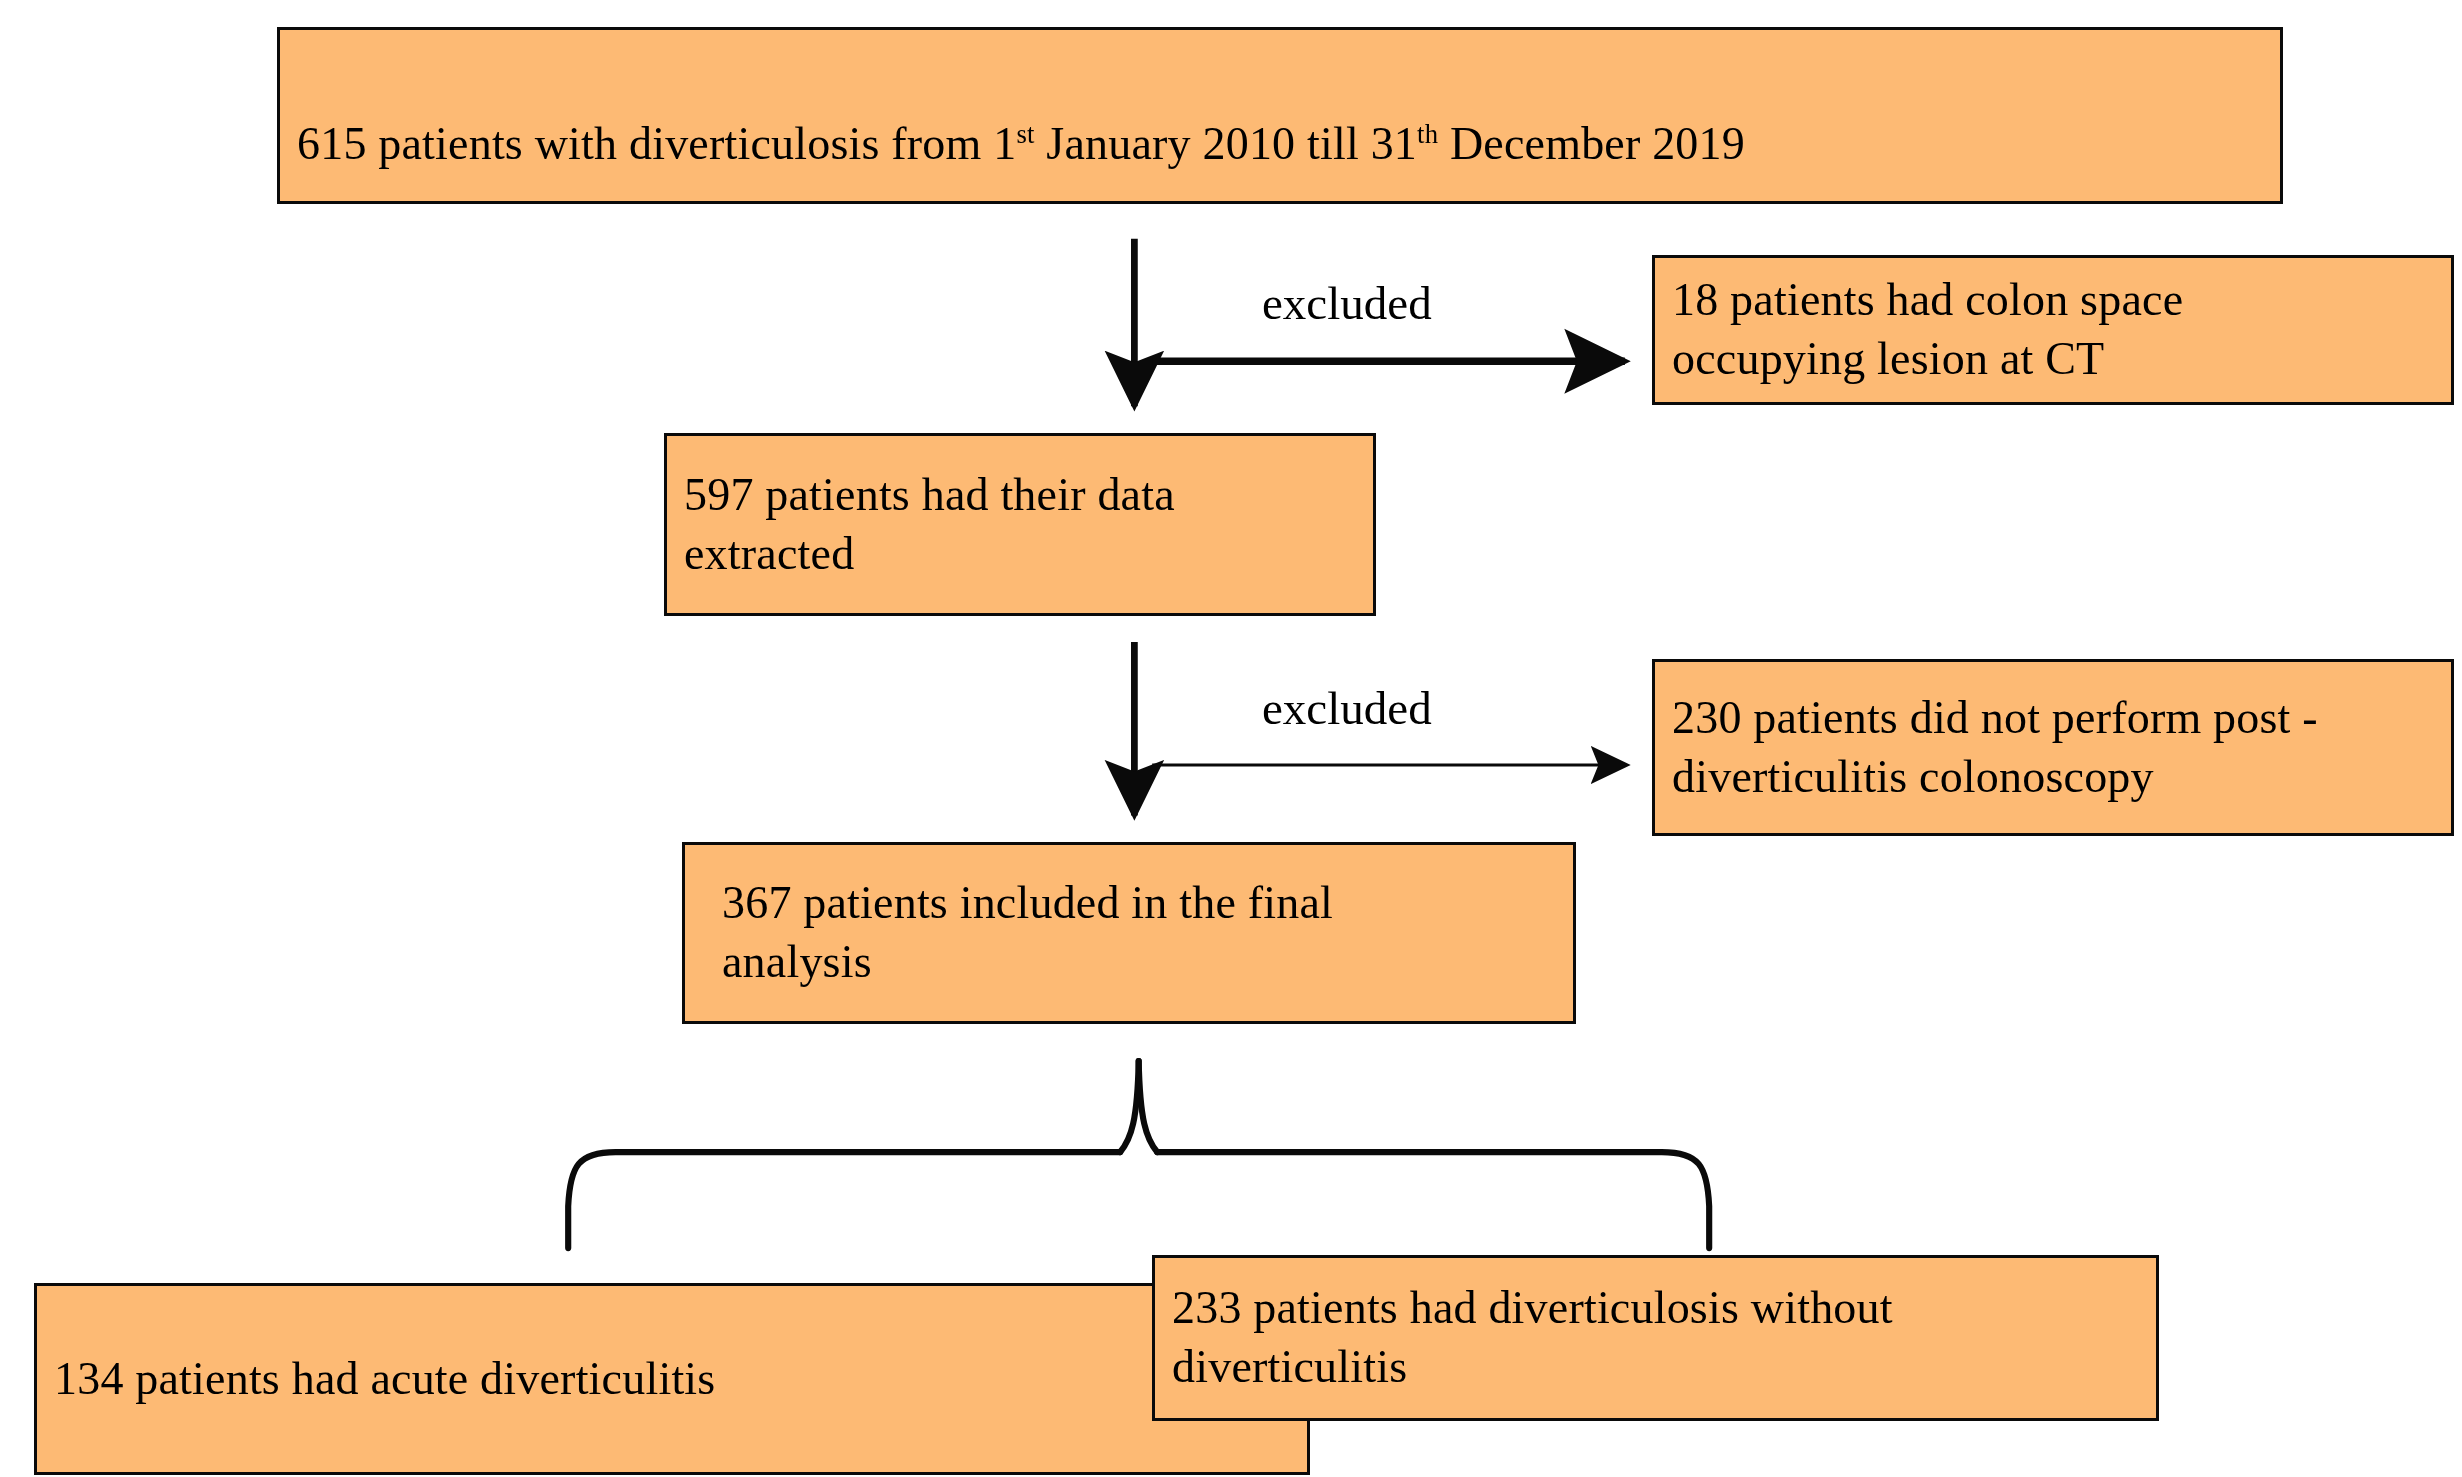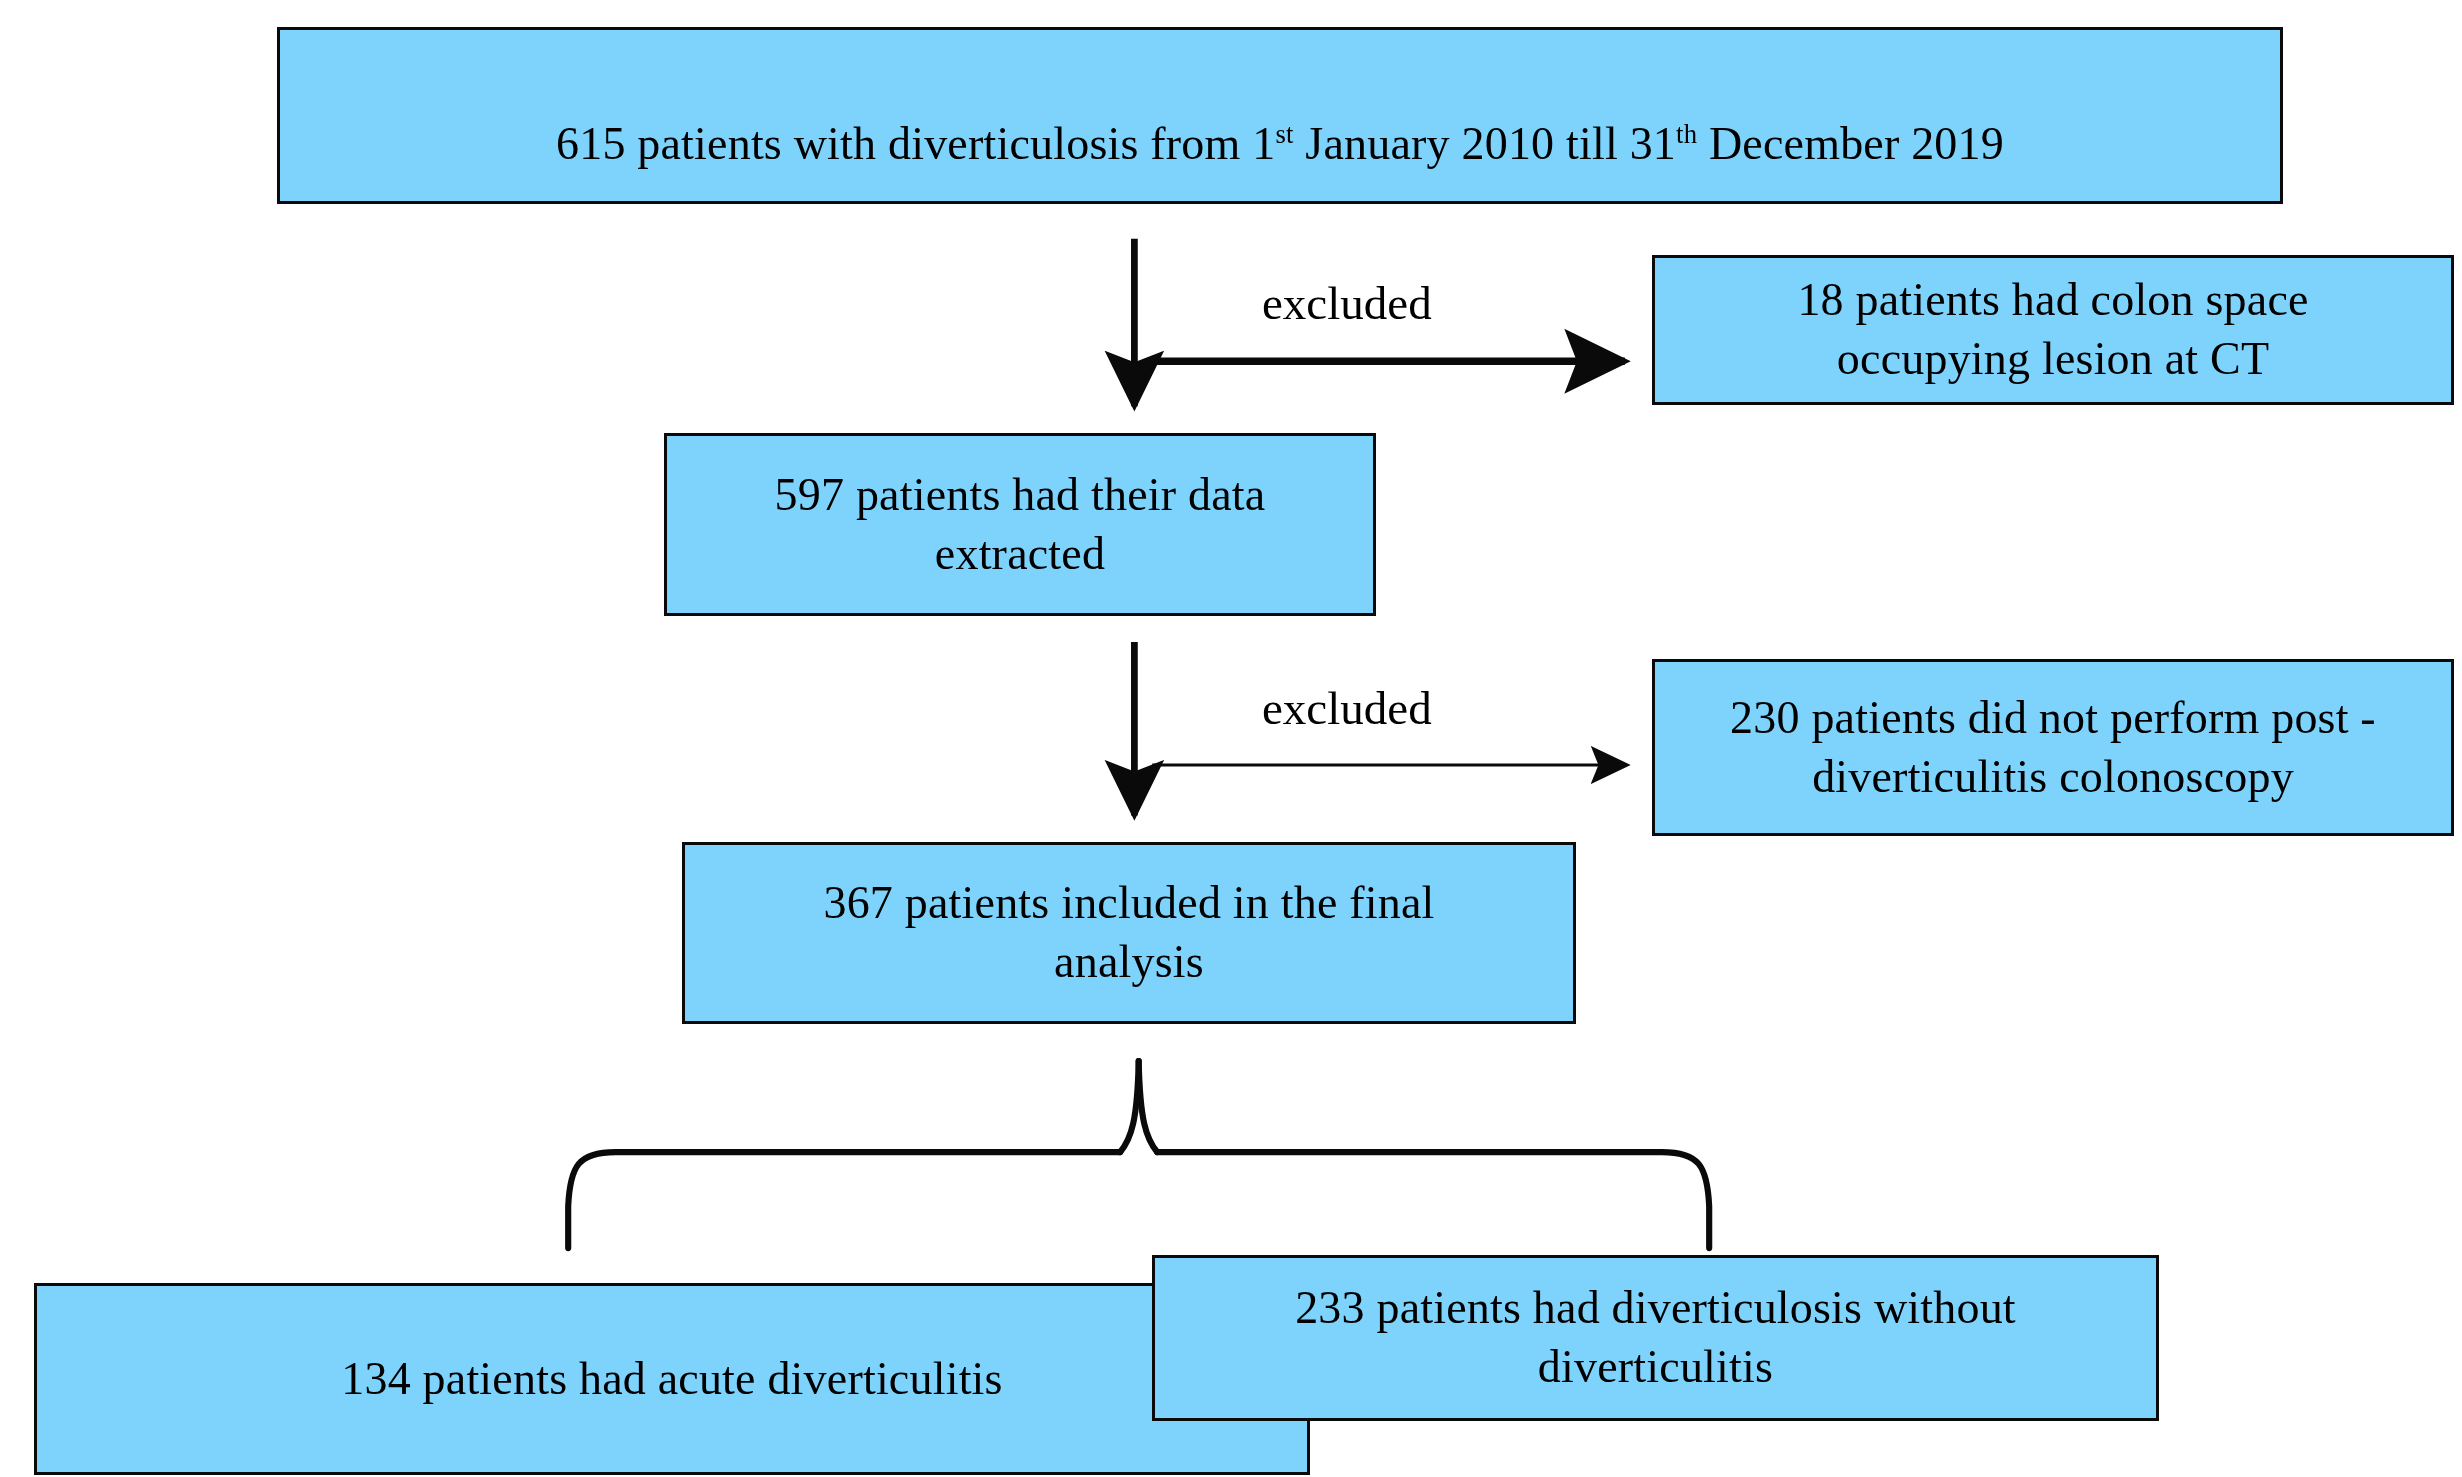--- a/index.html
+++ b/index.html
@@ -14,25 +14,25 @@
     height: 1477px;
     background: #ffffff;
     font-family: "Liberation Serif", "DejaVu Serif", serif;
     color: #000000;
     overflow: hidden;
   }
   .box {
     position: absolute;
     box-sizing: border-box;
     border: 3.1px solid #0a0a0a;
-    background: #7dd3fc;
+    background: #fdba74;
     display: flex;
     align-items: center;
     justify-content: center;
-    text-align: center;
+    text-align: left;
   }
   .box-text {
     display: block;
     width: 100%;
     padding: 0 17px;
     font-size: 46px;
     line-height: 1.28;
     letter-spacing: 0.2px;
     white-space: pre-line;
   }
@@ -112,21 +112,21 @@
 
   <div class="box" style="left:664px; top:433px; width:712px; height:183px;">
     <span class="box-text">597 patients had their data extracted</span>
   </div>
 
   <div class="box" style="left:1652px; top:659px; width:802px; height:177px;">
     <span class="box-text">230 patients did not perform post -
 diverticulitis colonoscopy</span>
   </div>
 
-  <div class="box" style="left:682px; top:842px; width:894px; height:182px;">
+  <div class="box" style="left:682px; top:842px; width:894px; height:182px;padding-left:20px;">
     <span class="box-text">367 patients included in the final
 analysis</span>
   </div>
 
   <div class="box" style="left:34px; top:1257px; width:1276px; height:192px;margin-top:26px;">
     <span class="box-text">134 patients had acute diverticulitis</span>
   </div>
 
   <div class="box" style="left:1152px; top:1255px; width:1007px; height:166px;">
     <span class="box-text">233 patients had diverticulosis without

